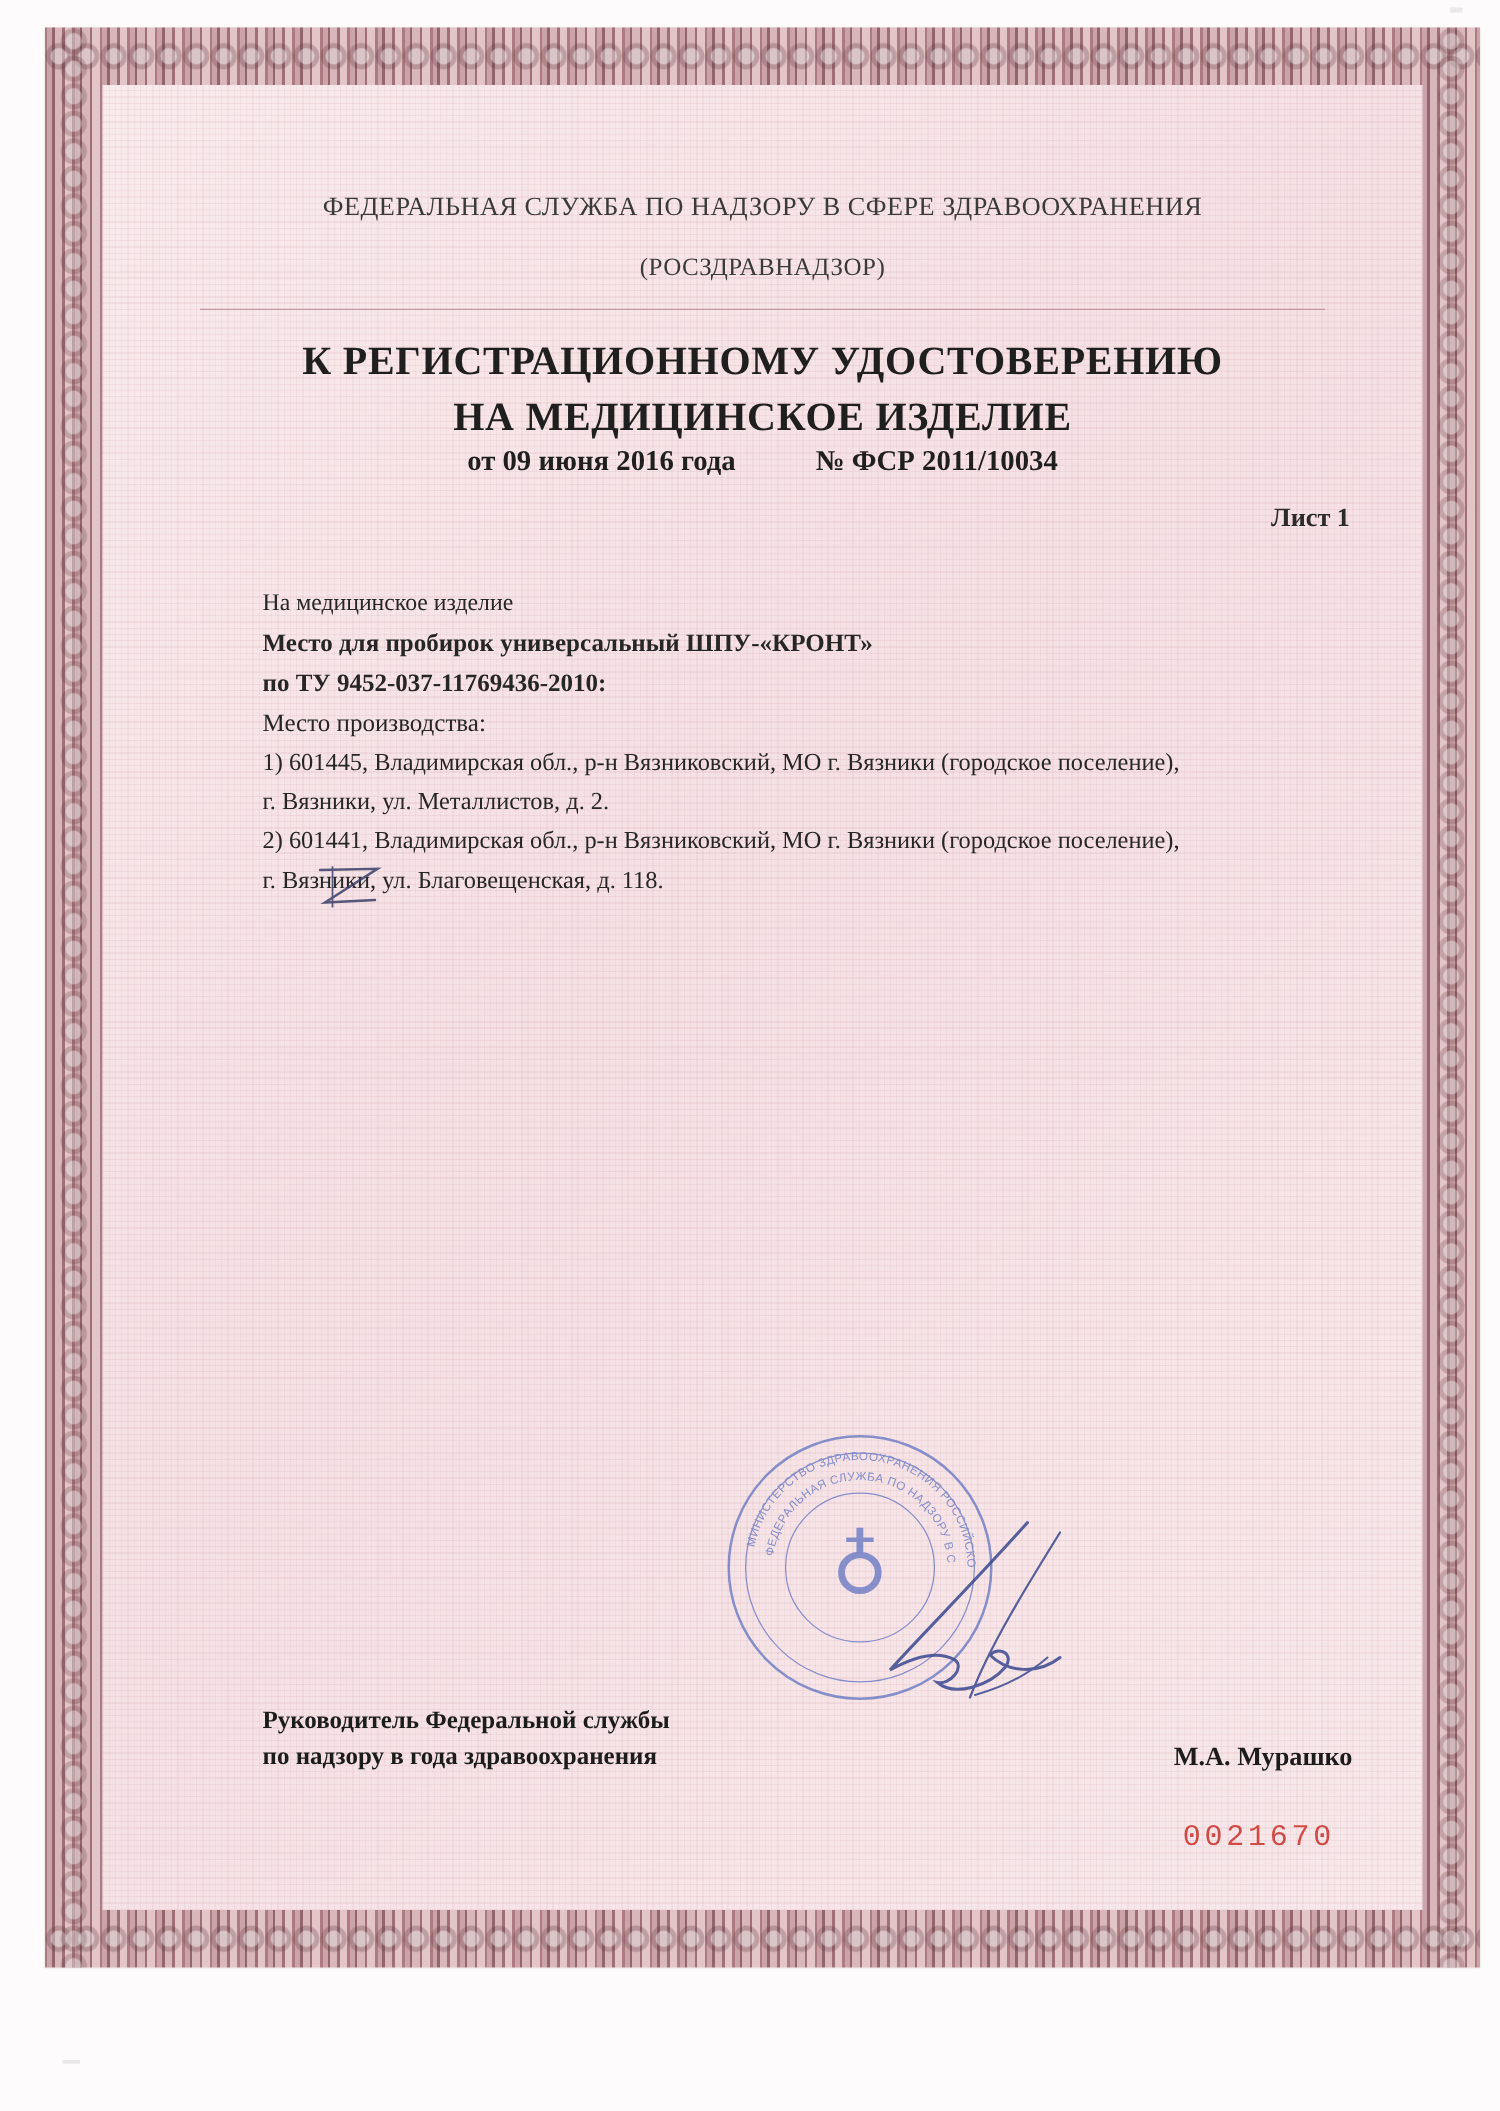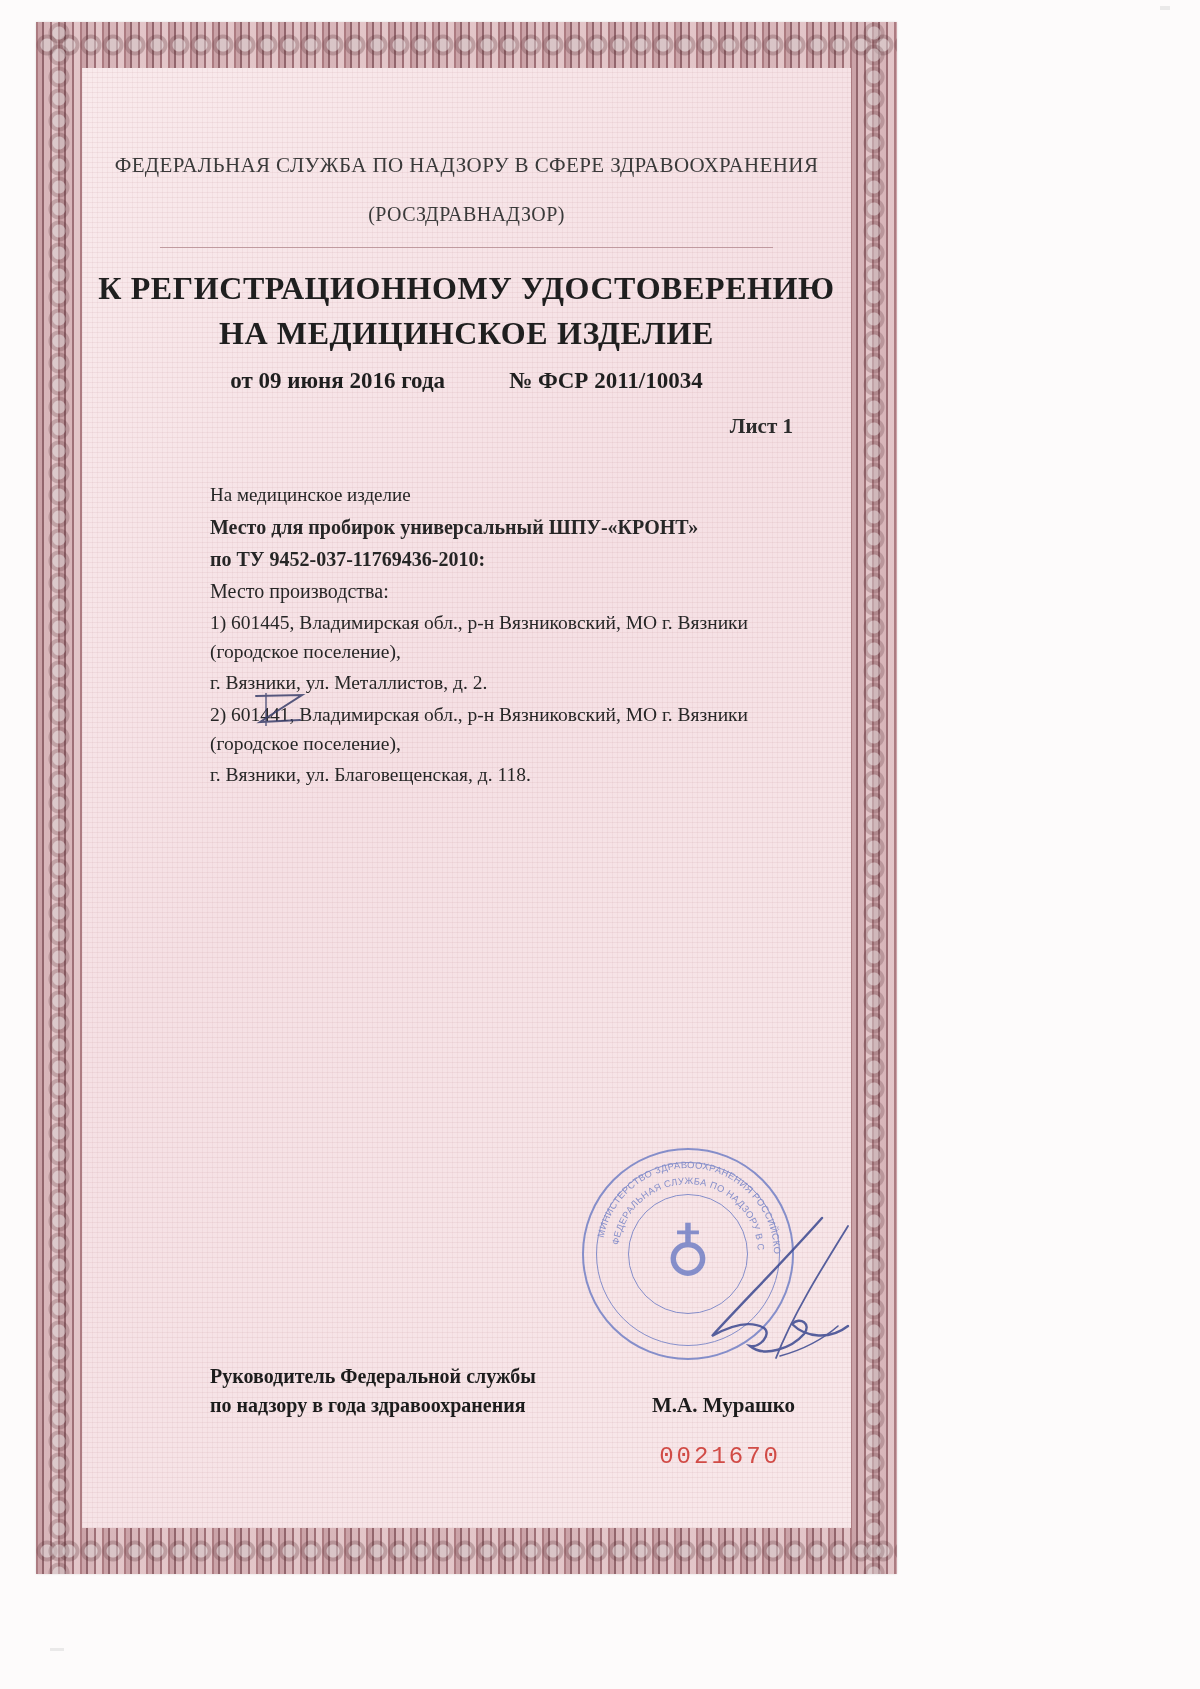--- a/index.html
+++ b/index.html
@@ -22,21 +22,21 @@
     left: 0; top: 0;
     width: 1200px;
     height: 1689px;
     background: #fdfbfb;
   }
 
   .cert {
     position: absolute;
     left: 36px;
     top: 22px;
-    width: 861px;
+    width: 1148px;
     height: 1552px;
     background:
       radial-gradient(circle at 30% 20%, rgba(226,186,190,0.35), rgba(226,186,190,0) 60%),
       linear-gradient(135deg, #f7e6e8 0%, #f4dee2 40%, #f6e4e7 100%);
     box-shadow: 0 0 2px rgba(0,0,0,0.12);
   }
 
   
   .border-outer {
     position: absolute;
@@ -122,21 +122,21 @@
     text-align: center;
     margin-top: 22px;
     font-weight: bold;
     color: #1f1f1f;
   }
   .title .t1 { font-size: 32px; letter-spacing: 1.2px; }
   .title .t2 { font-size: 32px; letter-spacing: 0.6px; margin-top: 8px; }
   .title .t3 { font-size: 32px; letter-spacing: 0.6px; margin-top: 8px; }
 
   .dateline {
-    margin-top: 16px;
+    margin-top: 4px;
     display: flex;
     justify-content: center;
     align-items: baseline;
     gap: 64px;
     font-weight: bold;
     font-size: 23px;
     color: #1f1f1f;
   }
   .dateline .num-label { font-weight: bold; }
 
@@ -240,21 +240,21 @@
     bottom: 150px;
     width: 240px;
     height: 170px;
     opacity: 0.85;
   }
   .signature svg { width: 100%; height: 100%; }
 
   .serial {
     position: absolute;
     right: 70px;
-    bottom: 58px;
+    bottom: 44px;
     font-family: "Liberation Mono", monospace;
     font-size: 24px;
     letter-spacing: 3px;
     color: #d14b46;
   }
 
   .corner-speck {
     position: absolute;
     background: #d8d8d8;
     opacity: 0.5;

